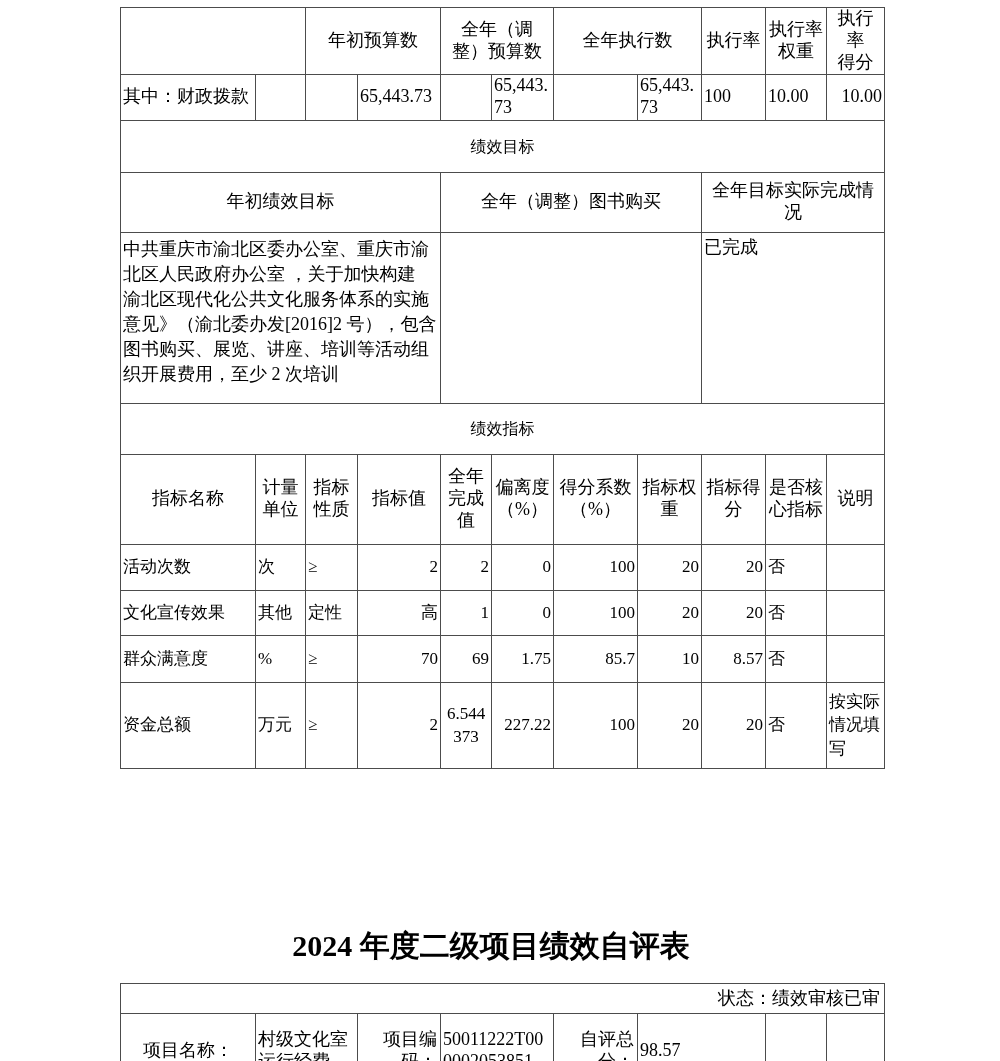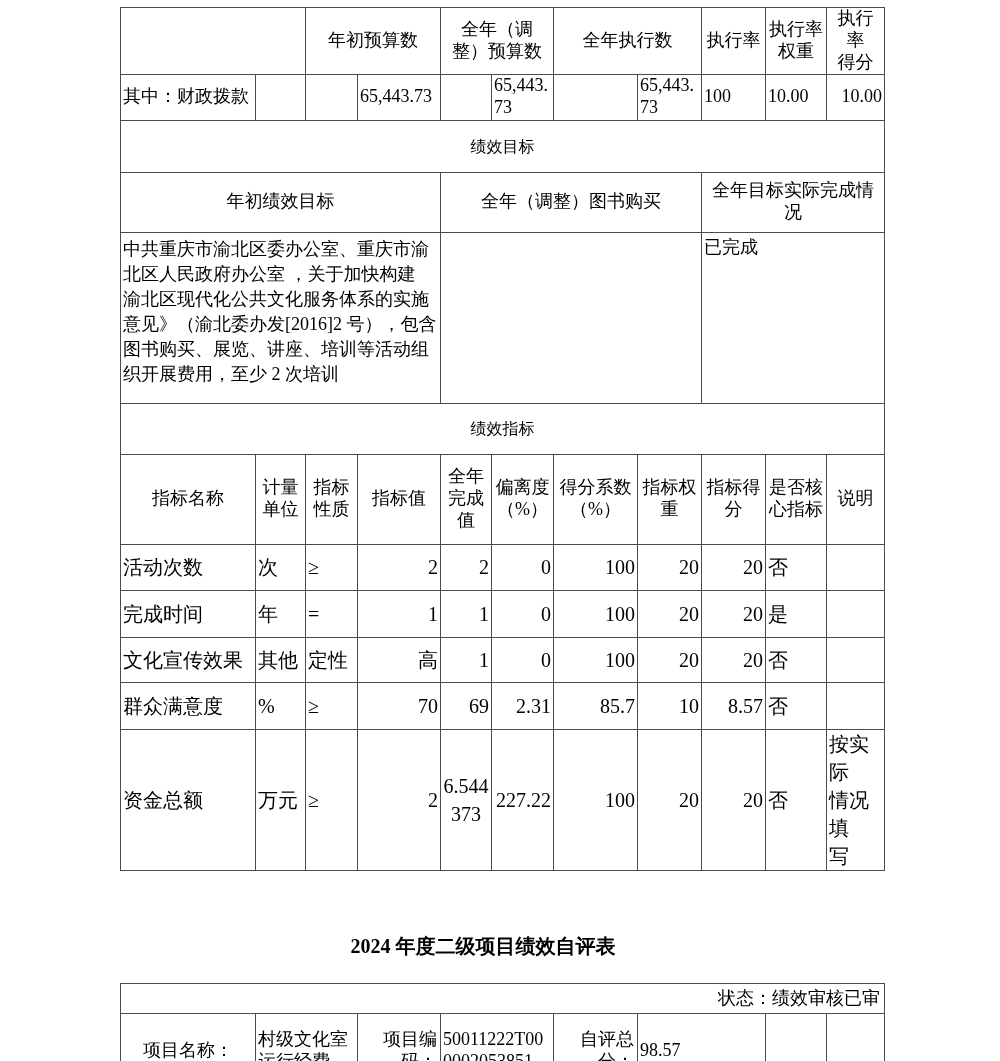--- a/index.html
+++ b/index.html
@@ -9,30 +9,30 @@
   #main-table,#footer-table{width:764px;}
   #main-table{top:7px;}
   #footer-table{top:983px;}
   td{border:1px solid #4c4c4c;padding:0 2px;font-size:18px;line-height:1.22;
      vertical-align:middle;white-space:pre-line;overflow:hidden;word-break:break-all;}
   .c{text-align:center;}
   .r{text-align:right;padding-right:2px;}
   .rt{text-align:right;padding-right:3px;}
   .top{vertical-align:top;padding-top:4px;}
   .gtext{line-height:25px;padding-left:2px;padding-right:2px;}
-  tr.ind td{font-size:20px;line-height:1.4;}
+  tr.ind td{font-size:17px;line-height:1.4;}
   .band{font-size:16px;margin-left:32px;}
   .status-cell{text-align:right;padding-right:4px;}
   
   .h53 td{height:53px}.h47 td{height:47px}.h45 td{height:45px}.h51 td{height:51px}
   .h59 td{height:59px}.h166 td{height:166px}.h50 td{height:50px}.h89 td{height:89px}
   .h46 td{height:46px}.h44 td{height:44px}.h85 td{height:85px}
   .h29 td{height:29px}.h74 td{height:74px}
-  .title{position:absolute;top:928px;left:112px;width:742px;text-align:center;
-         font-size:20px;font-weight:bold;line-height:36px;}
+  .title{position:absolute;top:928px;left:120px;width:742px;text-align:center;
+         font-size:30px;font-weight:bold;line-height:36px;}
 </style>
 </head>
 <body>
 
 <div class="doc">
 
   <table id="main-table">
     <colgroup>
       <col style="width:135px">
         <col style="width:50px">
@@ -134,53 +134,40 @@
       <td>≥</td>
       <td class="r">2</td>
       <td class="r">2</td>
       <td class="r">0</td>
       <td class="r">100</td>
       <td class="r">20</td>
       <td class="r">20</td>
       <td>否</td>
       <td></td>
     </tr>
-    <tr class="ind h46">
-      <td>完成时间</td>
-      <td>年</td>
-      <td>=</td>
-      <td class="r">1</td>
-      <td class="r">1</td>
-      <td class="r">0</td>
-      <td class="r">100</td>
-      <td class="r">20</td>
-      <td class="r">20</td>
-      <td>是</td>
-      <td></td>
-    </tr>
     <tr class="ind h44">
       <td>文化宣传效果</td>
       <td>其他</td>
       <td>定性</td>
       <td class="r">高</td>
       <td class="r">1</td>
       <td class="r">0</td>
       <td class="r">100</td>
       <td class="r">20</td>
       <td class="r">20</td>
       <td>否</td>
       <td></td>
     </tr>
     <tr class="ind h46">
       <td>群众满意度</td>
       <td>%</td>
       <td>≥</td>
       <td class="r">70</td>
       <td class="r">69</td>
-      <td class="r">2.31</td>
+      <td class="r">1.75</td>
       <td class="r">85.7</td>
       <td class="r">10</td>
       <td class="r">8.57</td>
       <td>否</td>
       <td></td>
     </tr>
     <tr class="ind h85">
       <td>资金总额</td>
       <td>万元</td>
       <td>≥</td>

